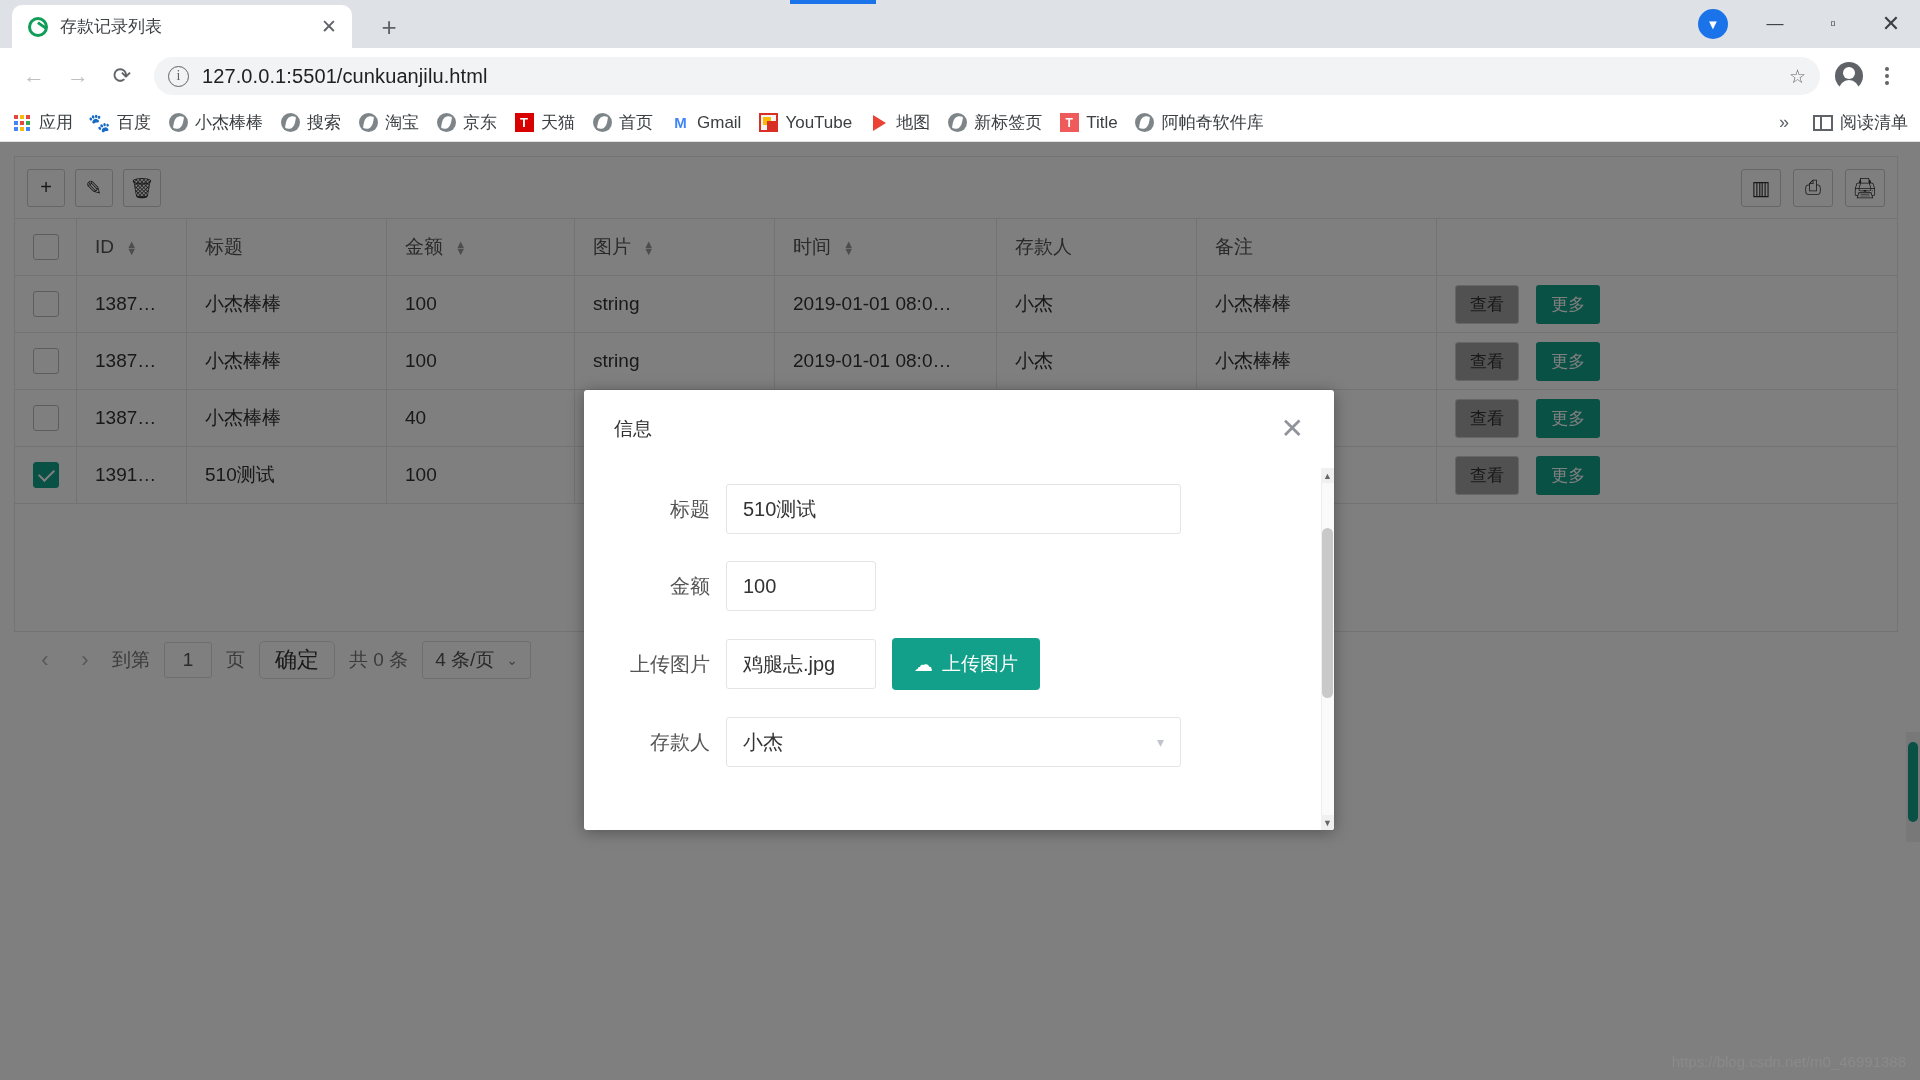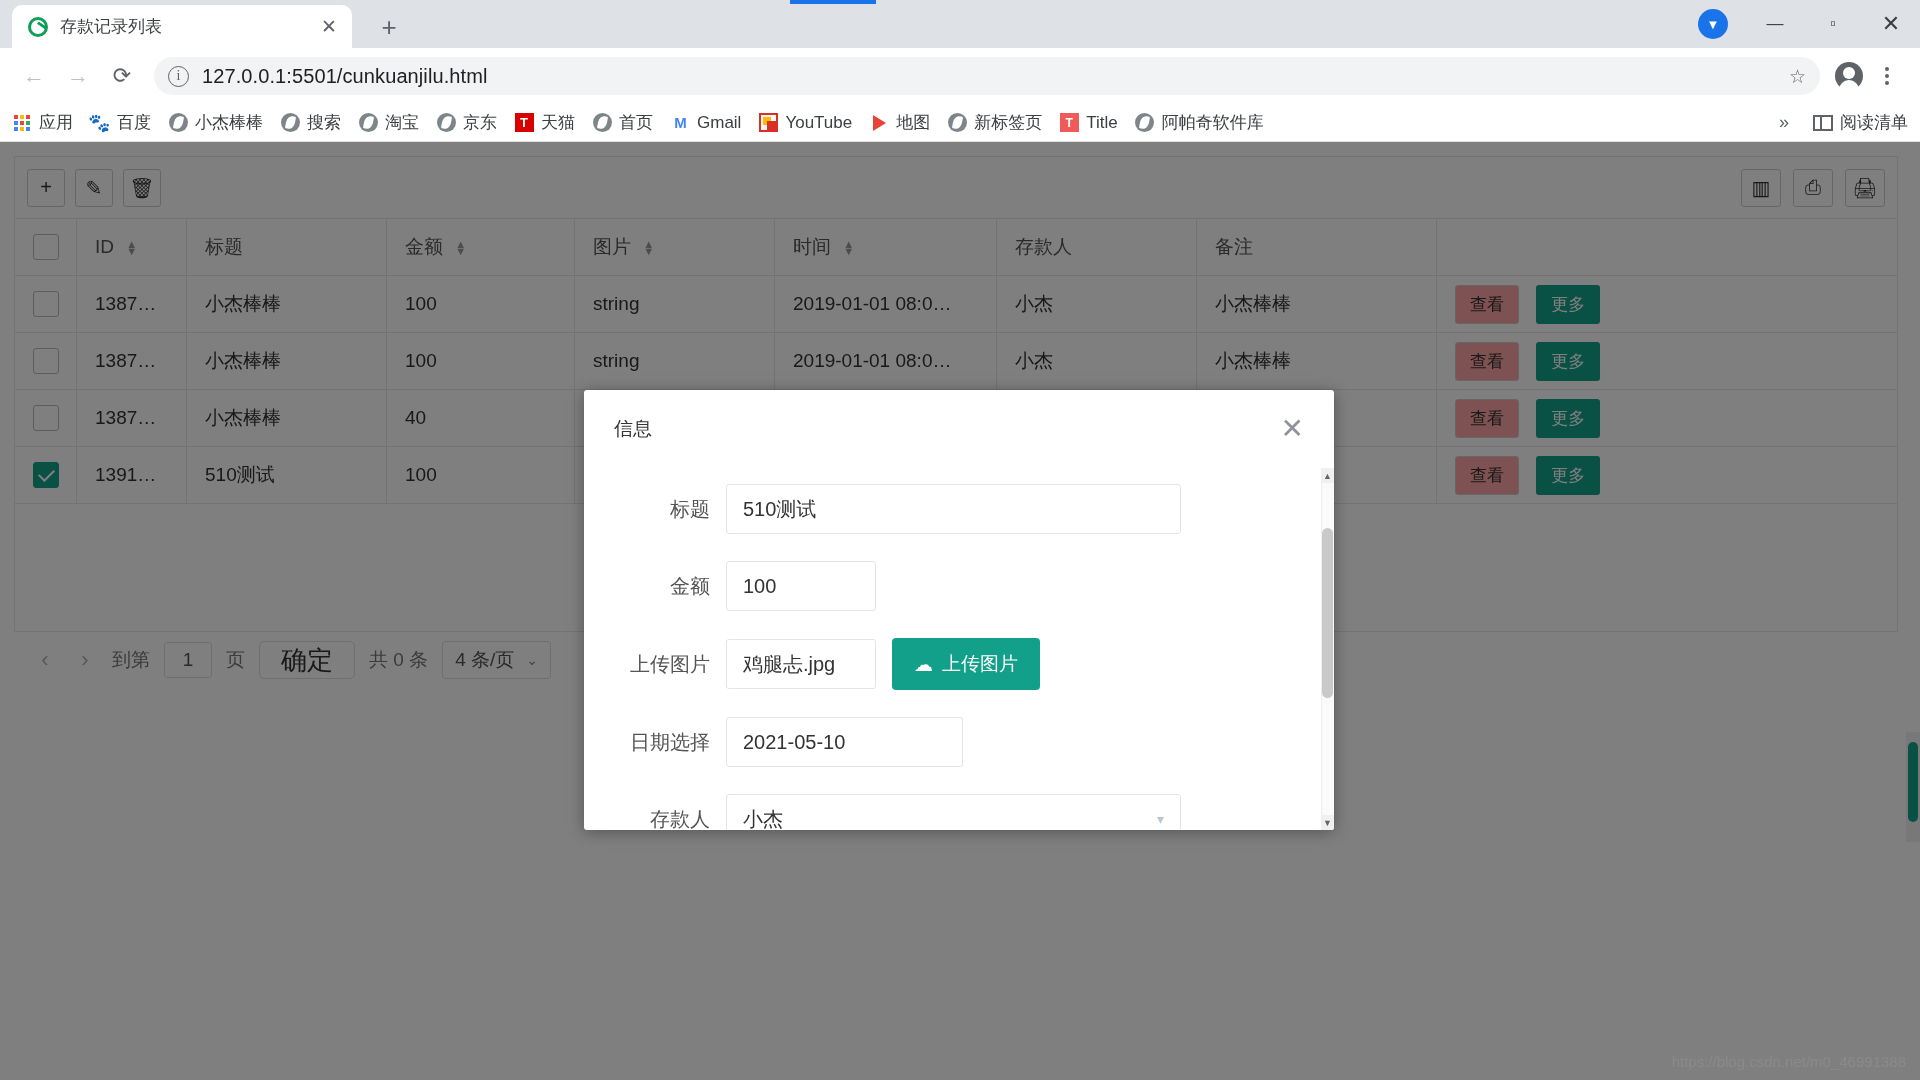--- a/index.html
+++ b/index.html
@@ -156,42 +156,42 @@
   }
   .cb.checked{ background:#13a08a; border-color:#13a08a; position:relative;}
   .cb.checked::after{
     content:""; position:absolute; left:8px; top:3px; width:7px; height:13px;
     border:solid #fff; border-width:0 2.5px 2.5px 0; transform:rotate(45deg);
   }
   .sort-arrows{ display:inline-flex; flex-direction:column; margin-left:7px; vertical-align:middle; line-height:0.6; }
   .sort-arrows i{ font-style:normal; font-size:11px; color:#9a9a9a; }
   .act-cell{ text-align:right; padding-right:30px; }
   .btn-view{
-    display:inline-block; border:1px solid #ccc; background:#fca5a5; color:#333;
+    display:inline-block; border:1px solid #ccc; background:#a3a3a3; color:#333;
     font-size:17px; padding:7px 14px; border-radius:3px; margin-right:12px;
   }
   .btn-more{
     display:inline-block; background:#13a08a; color:#fff; border:none;
     font-size:17px; padding:8px 15px; border-radius:3px;
   }
   .blank-area{ width:1884px; height:128px; border:1px solid #e6e6e6; border-top:none; background:#fff; }
   .sum-row td{ height:58px; color:#555; }
 
   .pager{
     display:flex; align-items:center; height:56px; width:1884px; padding-left:18px; gap:14px;
   }
   .pg-arrow{ font-size:22px; color:#b0b0b0; width:26px; text-align:center; }
   .pg-txt{ font-size:19px; color:#777; }
   .pg-input{
     width:48px;height:36px;border:1px solid #ddd;border-radius:3px;background:#fff;
     display:flex;align-items:center;justify-content:center;font-size:19px;color:#555;
   }
   .pg-confirm{
-    height:38px; padding:0 21px; border:1px solid #ddd; border-radius:5px; background:#fff;
-    display:flex; align-items:center; font-size:26px; color:#333;
+    height:38px; padding:0 15px; border:1px solid #ddd; border-radius:5px; background:#fff;
+    display:flex; align-items:center; font-size:22px; color:#333;
   }
   .pg-select{
     height:38px;padding:0 12px;border:1px solid #ddd;border-radius:3px;background:#fff;
     display:flex;align-items:center;gap:12px;font-size:19px;color:#555;
   }
   .pg-select .cv{ font-size:14px;color:#888; }
 
   
   .page-scroll{
     position:absolute; right:2px; top:600px; width:10px; height:80px;
@@ -590,24 +590,20 @@
 
         <div class="form-row">
           <div class="form-label">上传图片</div>
           <div class="fld fld-mid">鸡腿忐.jpg</div>
           <div class="btn-upload">
             <span class="cloud-ico">☁</span>
             <span>上传图片</span>
           </div>
         </div>
 
-        <div class="form-row">
-          <div class="form-label">日期选择</div>
-          <div class="fld fld-date">2021-05-10</div>
-        </div>
 
         <div class="form-row">
           <div class="form-label">存款人</div>
           <div class="fld fld-select">
             <span>小杰</span>
             <span class="sel-caret">▾</span>
           </div>
         </div>
 
       </div>

